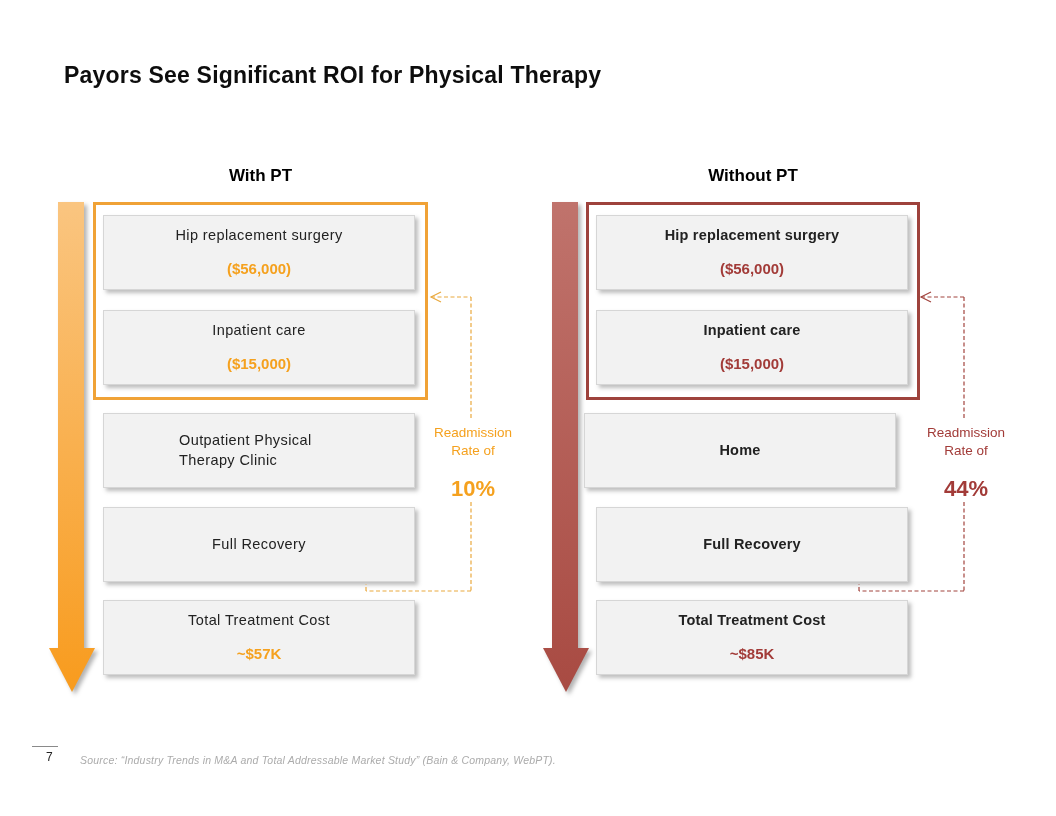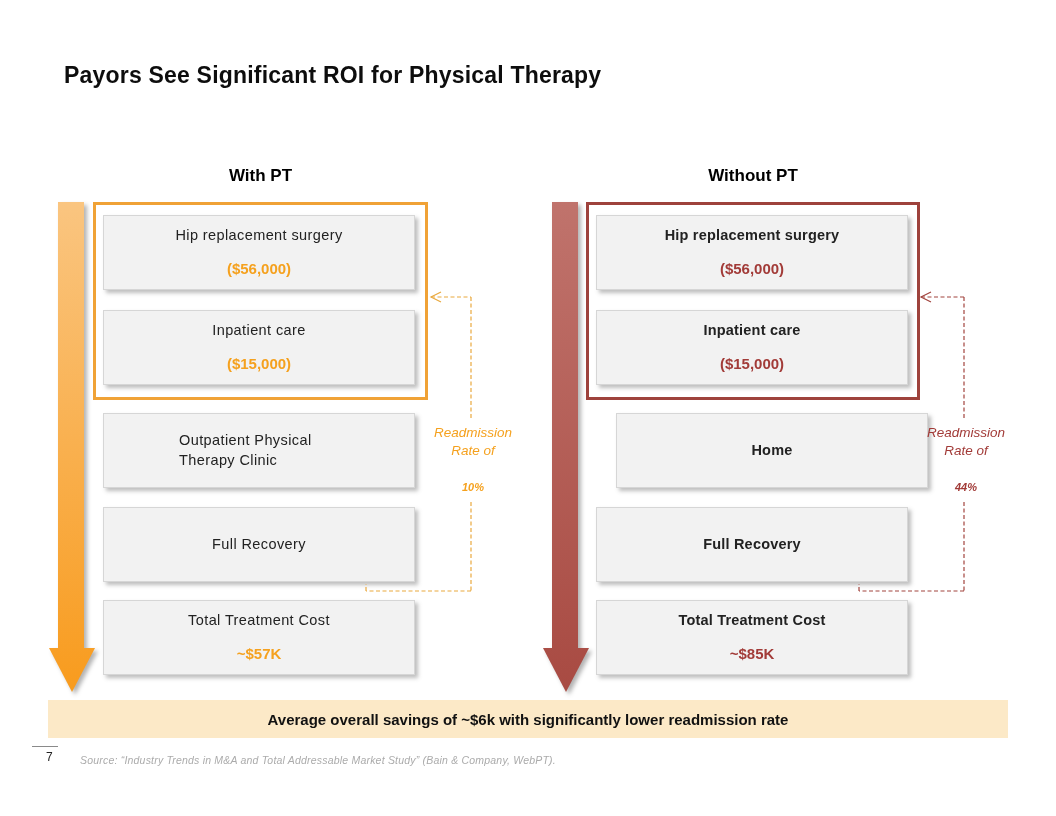--- a/index.html
+++ b/index.html
@@ -25,24 +25,24 @@
         box-shadow:3px 3px 4px rgba(110,110,110,.45);
         display:flex;flex-direction:column;align-items:center;justify-content:center;text-align:left;}
   .pbox .bt{font-size:14.5px;line-height:1.32;color:#222;letter-spacing:.4px;}
   .colL .pbox .bt{font-weight:normal;}
   .colR .pbox .bt{font-weight:bold;letter-spacing:.2px;}
   .pbox .bv{font-size:15px;font-weight:bold;line-height:1.3;margin-top:14px;}
   .colL .pbox .bv{color:#F5A11E;}
   .colR .pbox .bv{color:#A23B38;}
   .narrow{max-width:160px;}
 
-  .readmit{position:absolute;top:424px;width:120px;text-align:center;font-size:13.5px;line-height:1.35;font-style:italic;}
+  .readmit{position:absolute;top:424px;width:120px;text-align:center;font-size:13.5px;line-height:1.35;}
   .readmit.with{color:#F5A11E;}
   .readmit.without{color:#A23B38;}
-  .readmit .rate{font-size:11px;font-weight:bold;margin-top:20px;}
+  .readmit .rate{font-size:22px;font-weight:bold;margin-top:14px;}
 
   .bigarrow{position:absolute;filter:drop-shadow(3px 3px 2px rgba(0,0,0,.30));}
   .connectors{position:absolute;left:0;top:0;pointer-events:none;}
 
   .banner{position:absolute;left:48px;top:700px;width:960px;height:38px;background:#FCE9C7;
           display:flex;align-items:center;justify-content:center;font-size:15px;font-weight:bold;color:#111;}
 
   .footer-line{position:absolute;left:32px;top:746px;width:26px;height:1px;background:#8a8a8a;}
   .pagenum{position:absolute;left:46px;top:750px;font-size:12px;color:#222;}
   .source{position:absolute;left:80px;top:754px;font-size:10.5px;font-style:italic;color:#ABABAB;letter-spacing:.2px;}
@@ -106,21 +106,21 @@
 
   <div class="colR">
     <div class="pbox" style="left:596px;top:215px;">
       <div class="bt">Hip replacement surgery</div>
       <div class="bv">($56,000)</div>
     </div>
     <div class="pbox" style="left:596px;top:310px;">
       <div class="bt">Inpatient care</div>
       <div class="bv">($15,000)</div>
     </div>
-    <div class="pbox" style="left:616px;top:413px;">
+    <div class="pbox" style="left:584px;top:413px;">
       <div class="bt">Home</div>
     </div>
     <div class="pbox" style="left:596px;top:507px;">
       <div class="bt">Full Recovery</div>
     </div>
     <div class="pbox" style="left:596px;top:600px;">
       <div class="bt">Total Treatment Cost</div>
       <div class="bv">~$85K</div>
     </div>
   </div>
@@ -136,19 +136,18 @@
     <div>Readmission</div>
     <div>Rate of</div>
     <div class="rate">10%</div>
   </div>
   <div class="readmit without" style="left:906px;">
     <div>Readmission</div>
     <div>Rate of</div>
     <div class="rate">44%</div>
   </div>
 
-  <div class="banner">Average overall savings of ~$6k with significantly lower readmission rate</div>
 
   <div class="footer-line"></div>
   <div class="pagenum">7</div>
   <div class="source">Source: “Industry Trends in M&amp;A and Total Addressable Market Study” (Bain &amp; Company, WebPT).</div>
 
 </div>
 
 </body></html>

